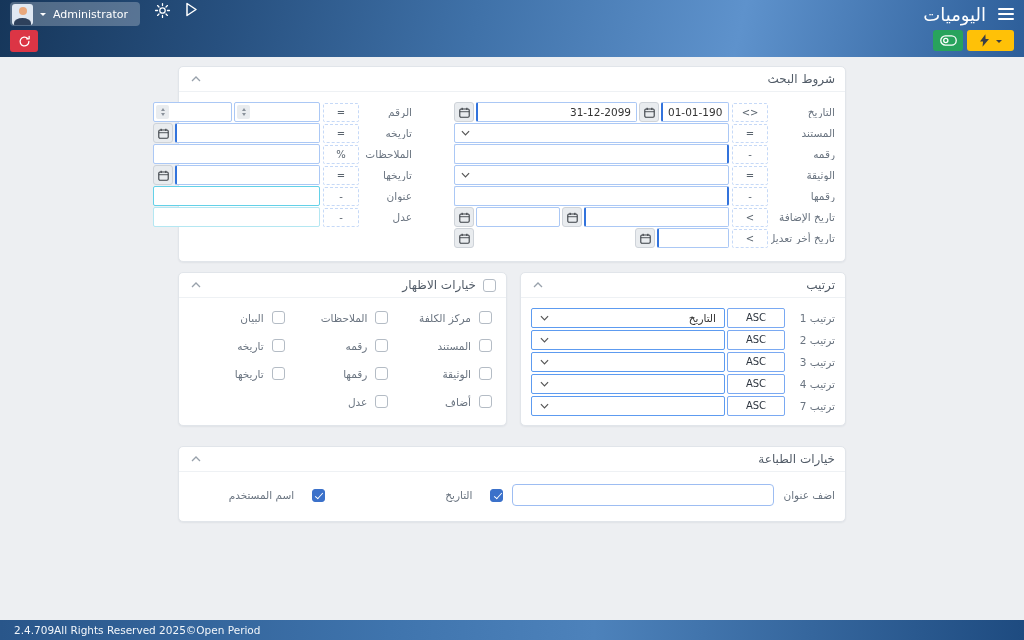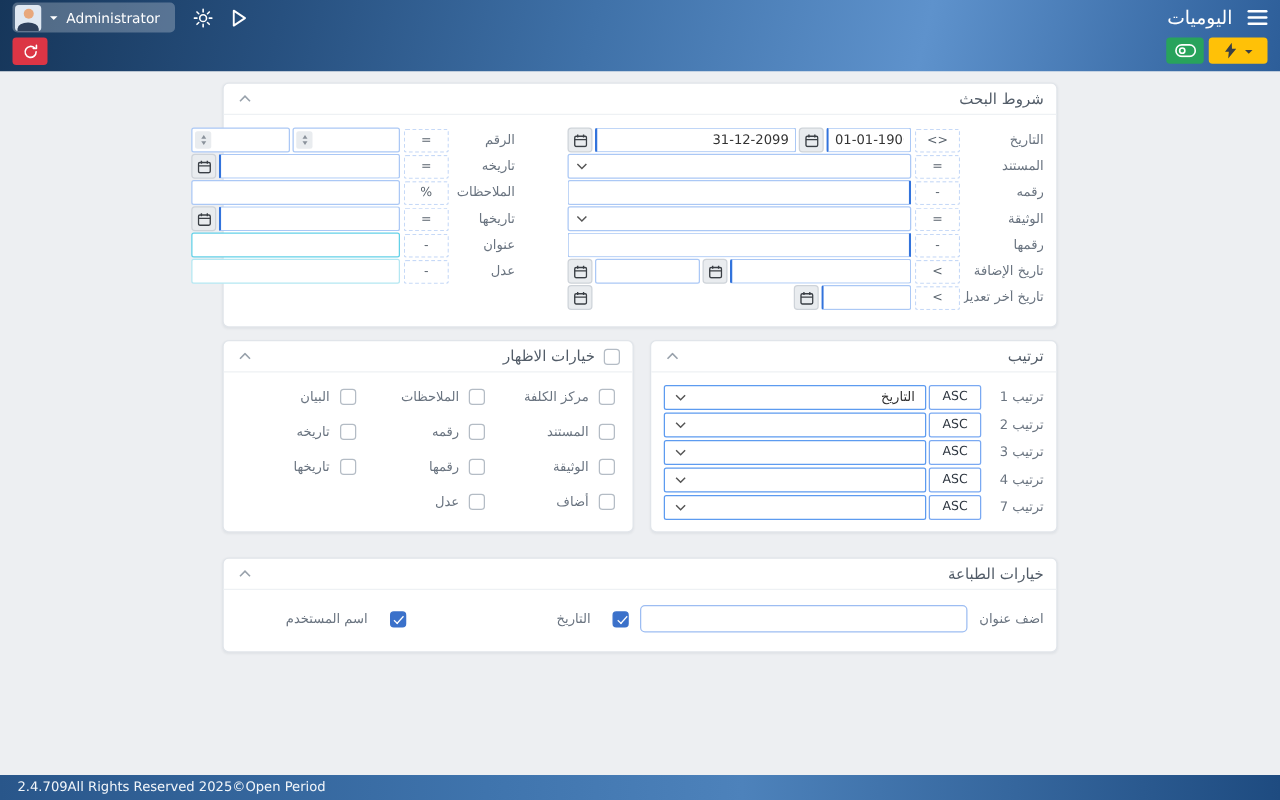--- a/index.html
+++ b/index.html
@@ -5,22 +5,22 @@
   *{margin:0;padding:0;box-sizing:border-box}
   html,body{width:1024px;height:640px;overflow:hidden}
   body{font-family:"DejaVu Sans",sans-serif;background:#edeff2;direction:rtl;position:relative;font-size:11px;color:#333}
 
   
   .topbar{height:57px;background:linear-gradient(103deg,#16365a 0%,#27507f 22%,#3f71a8 46%,#5e92cc 72%,#2d5e99 100%)}
   .nav-row1{height:28px;display:flex;align-items:center;justify-content:space-between;padding:0 10px}
   .brand{display:flex;align-items:center;gap:12px;color:#fff}
   .burger{display:flex;flex-direction:column;gap:3px;cursor:pointer}
   .burger span{display:block;width:16px;height:2px;background:#fff;border-radius:1px}
-  .app-title{font-size:15px;letter-spacing:.2px}
-  .nav-left{direction:ltr;display:flex;align-items:center;gap:14px}
+  .app-title{font-size:18px;letter-spacing:.2px}
+  .nav-left{direction:ltr;display:flex;align-items:flex-start;gap:14px}
   .user-chip{display:flex;align-items:center;gap:7px;background:rgba(255,255,255,.25);border-radius:4px;height:24px;padding:1px 12px 1px 2px;color:#fff;cursor:pointer}
   .avatar{width:21px;height:21px;border-radius:3px;background:#dfe8f2;position:relative;overflow:hidden;flex:none}
   .avatar::before{content:"";position:absolute;top:3px;left:6.5px;width:8px;height:8px;border-radius:50%;background:#e8a87c}
   .avatar::after{content:"";position:absolute;bottom:-3px;left:2px;width:17px;height:10px;border-radius:50% 50% 0 0;background:#2e415c}
   .caret{width:0;height:0;border:3.5px solid transparent;border-top-color:#fff;margin-top:4px}
   .caret.dark{border-top-color:#3a3f45}
   .icon-btn{background:none;border:none;display:flex;align-items:center;cursor:pointer;padding:0}
 
   .nav-row2{height:29px;display:flex;align-items:flex-start;justify-content:space-between;padding:2px 10px 0}
   .act-group{display:flex;gap:4px}
@@ -60,21 +60,21 @@
   .spinner{width:13px;height:14px;background:#e9ecef;border-radius:2px;display:flex;flex-direction:column;align-items:center;justify-content:center;gap:1.5px;cursor:pointer}
   .spinner .up{width:0;height:0;border:2.5px solid transparent;border-bottom:3px solid #8a929b;border-top:none}
   .spinner .dn{width:0;height:0;border:2.5px solid transparent;border-top:3px solid #8a929b;border-bottom:none}
 
   .mid-row{display:flex;gap:13px;margin-top:10px;align-items:stretch}
   .panel-sort{width:326px}
   .panel-display{flex:1}
   .sort-body{padding:9px 10px;display:flex;flex-direction:column;gap:1px}
   .srow{display:flex;align-items:center;height:21px;gap:2px}
   .slabel{width:48px;font-size:10.5px;color:#6a7480;flex:none}
-  .ascbox{width:42px;height:20px;border:1px solid #7aa9f2;border-radius:2px;display:flex;align-items:center;justify-content:center;font-size:10px;color:#2f3741;background:#fff;flex:none;cursor:pointer}
+  .ascbox{width:58px;height:20px;border:1px solid #7aa9f2;border-radius:2px;display:flex;align-items:center;justify-content:center;font-size:10px;color:#2f3741;background:#fff;flex:none;cursor:pointer}
   .sselect{flex:1;height:20px;border:1px solid #5d9bf0;border-radius:2px;display:flex;align-items:center;justify-content:space-between;padding:0 8px;background:#fff;cursor:pointer;font-size:10.5px}
 
   .display-body{padding:13px 8px 15px;display:grid;grid-template-columns:1fr 1fr 1fr;row-gap:15px}
   .ditem{display:flex;align-items:center;gap:8px;font-size:10.5px;color:#6a7480;padding-right:6px}
   .cb{width:13px;height:13px;border:1px solid #b4bcc5;border-radius:3px;background:#fff;position:relative;flex:none;cursor:pointer;display:inline-block}
   .cb.checked{background:#3b71ca;border-color:#3b71ca}
   .cb.checked::after{content:"";position:absolute;left:4.2px;top:1.3px;width:3px;height:7px;border:solid #fff;border-width:0 1.6px 1.6px 0;transform:rotate(42deg)}
 
   .panel-print{margin-top:20px}
   .print-body{display:flex;align-items:center;padding:12px 10px 15px;font-size:10.5px;color:#6a7480}

